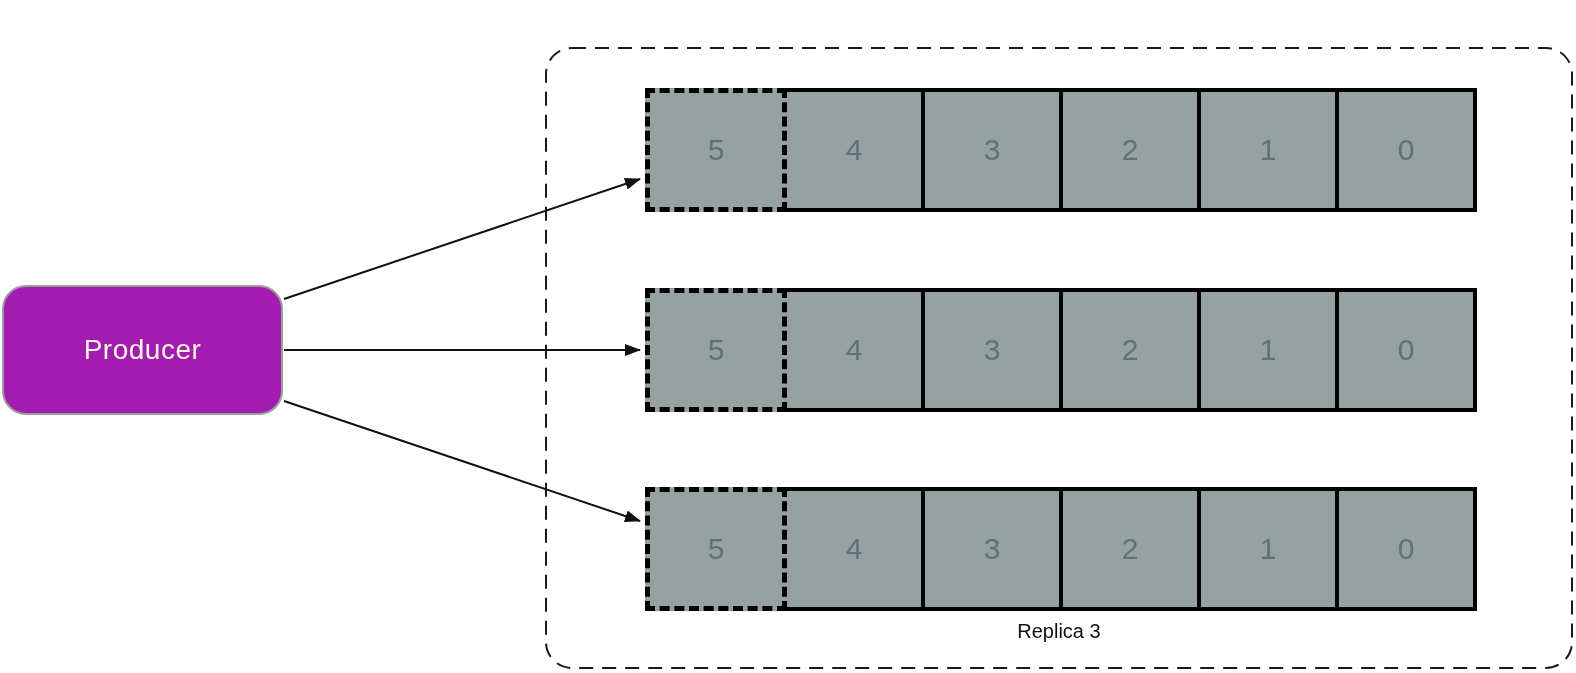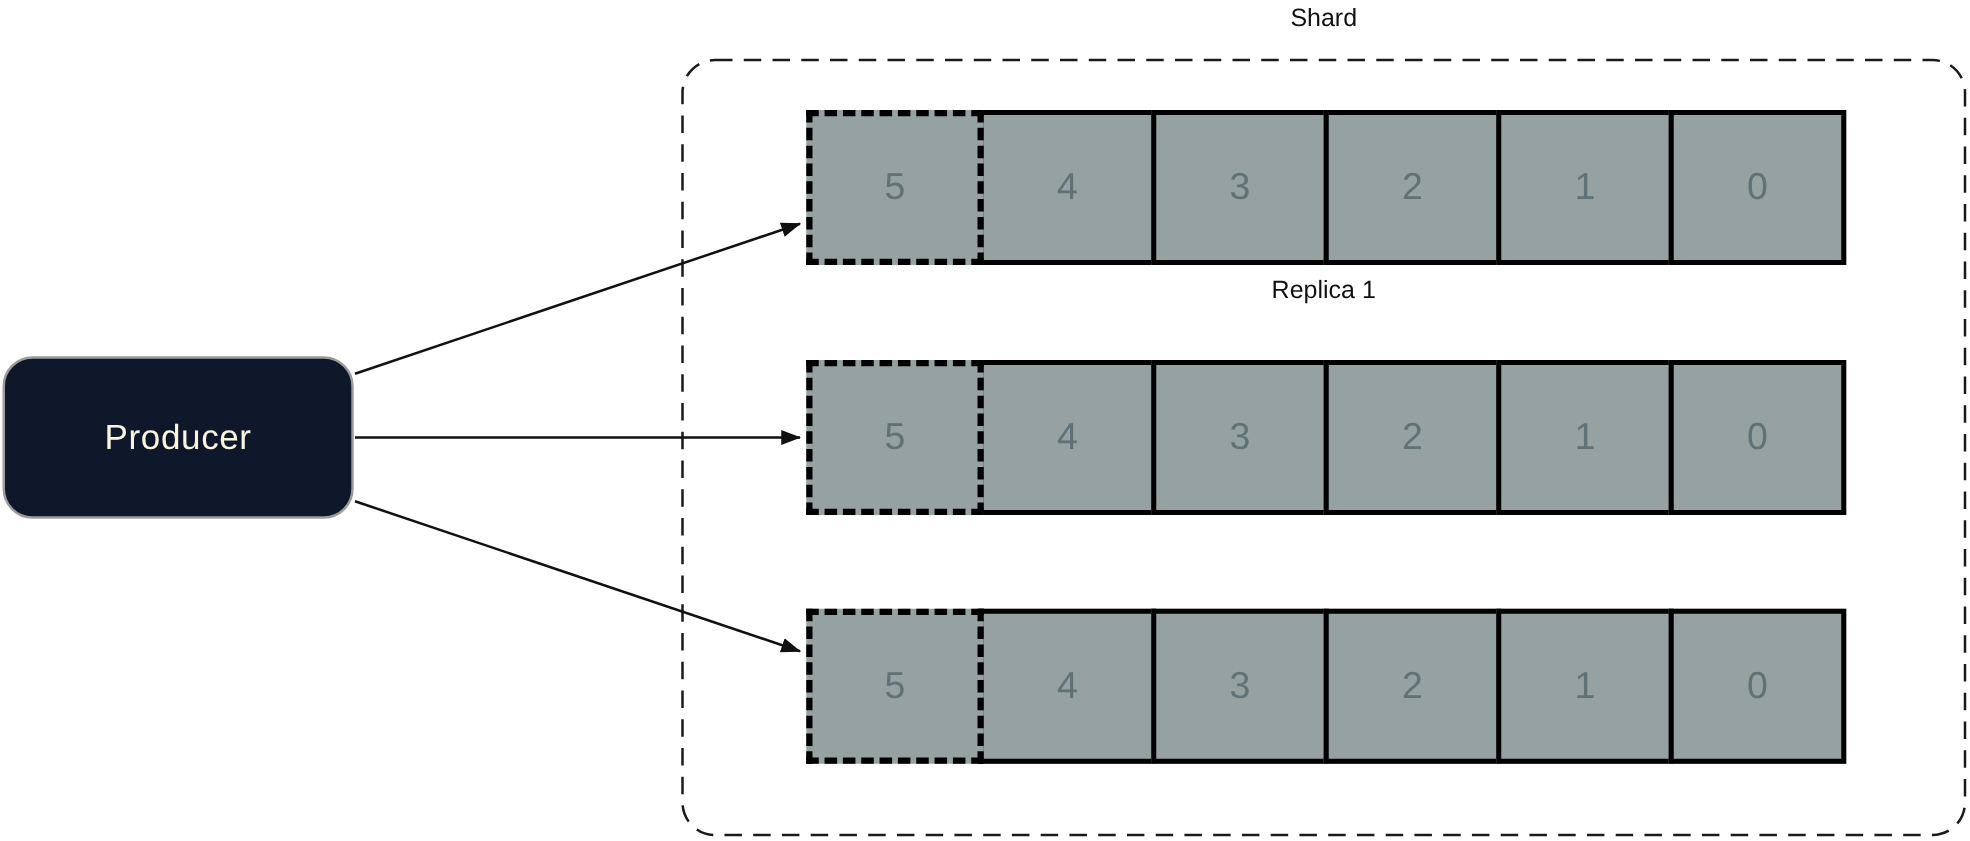--- a/index.html
+++ b/index.html
@@ -31,21 +31,21 @@
     font-size: 20px;
     color: #111111;
   }
   .producer {
     position: absolute;
     left: 2px;
     top: 285px;
     width: 281px;
     height: 130px;
     box-sizing: border-box;
-    background: #0f172a;
+    background: #a21caf;
     border: 2px solid #9c9c9c;
     border-radius: 24px;
     display: flex;
     align-items: center;
     justify-content: center;
   }
   .producer span {
     color: #faf4e1;
     font-size: 28px;
     letter-spacing: 0.5px;
@@ -108,36 +108,34 @@
       <marker id="ah" viewBox="0 0 16 12" refX="15" refY="6" markerWidth="16" markerHeight="12" markerUnits="userSpaceOnUse" orient="auto">
         <path d="M0,0 L16,6 L0,12 Z" fill="#111111"></path>
       </marker>
     </defs>
     <rect class="shard-rect" x="546" y="48" width="1026" height="620" rx="26"></rect>
     <line class="arrow" x1="284" y1="299" x2="640" y2="179" marker-end="url(#ah)"></line>
     <line class="arrow" x1="284" y1="350" x2="640" y2="350" marker-end="url(#ah)"></line>
     <line class="arrow" x1="284" y1="401" x2="640" y2="521" marker-end="url(#ah)"></line>
   </svg>
 
-  <div class="shard-label">Shard</div>
 
   <div class="producer">
     <span>Producer</span>
   </div>
 
   <div class="replica replica-1">
     <div class="cells">
       <div class="cell head">5</div>
       <div class="cell">4</div>
       <div class="cell">3</div>
       <div class="cell">2</div>
       <div class="cell">1</div>
       <div class="cell">0</div>
     </div>
-    <div class="replica-label">Replica 1</div>
   </div>
 
   <div class="replica replica-2">
     <div class="cells">
       <div class="cell head">5</div>
       <div class="cell">4</div>
       <div class="cell">3</div>
       <div class="cell">2</div>
       <div class="cell">1</div>
       <div class="cell">0</div>
@@ -146,15 +144,16 @@
 
   <div class="replica replica-3">
     <div class="cells">
       <div class="cell head">5</div>
       <div class="cell">4</div>
       <div class="cell">3</div>
       <div class="cell">2</div>
       <div class="cell">1</div>
       <div class="cell">0</div>
     </div>
+    <div class="replica-label">Replica 3</div>
   </div>
 
 </div>
 
 </body></html>

